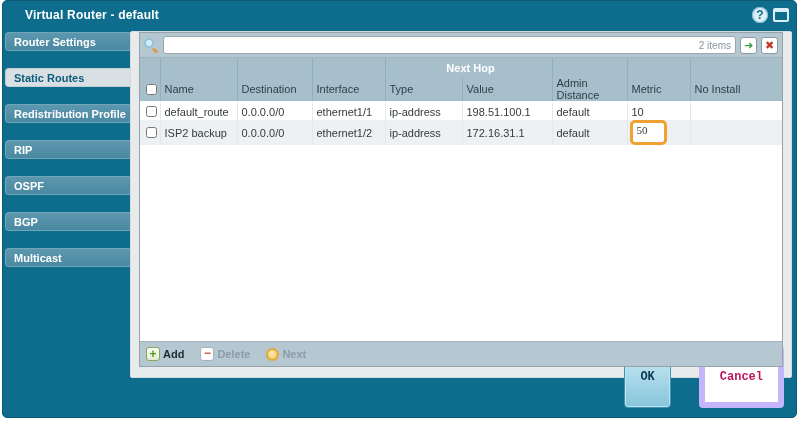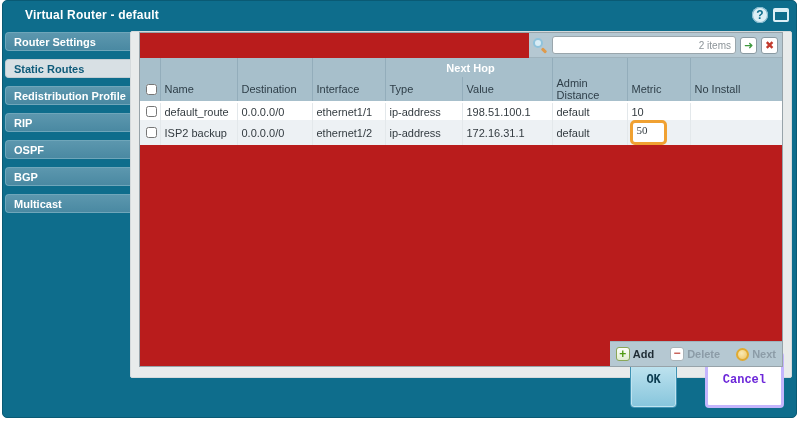--- a/index.html
+++ b/index.html
@@ -15,42 +15,42 @@
     font-size:12px; font-weight:bold; letter-spacing:.2px; }
   .help-icon { position:absolute; right:28px; top:6px; width:16px; height:16px;
     border-radius:50%; background:#DCEFF6; color:#0E6D8C; font-size:12px;
     font-weight:bold; text-align:center; line-height:16px; cursor:pointer;
     box-shadow:0 0 0 1px #7FB7CC inset; }
   .window-icon { position:absolute; right:7px; top:7px; width:16px; height:14px;
     border:2px solid #DCEFF6; border-top-width:4px; border-radius:2px; cursor:pointer; }
 
   
   .sidebar { position:absolute; left:2px; top:31px; width:126px; }
-  .side-item { height:19px; margin-bottom:8px; padding-left:8px;
+  .side-item { height:19px; margin-bottom:17px; padding-left:8px;
     display:flex; align-items:center; font-size:11px; font-weight:bold;
     color:#ffffff; background:linear-gradient(#5C97AE,#4A89A2);
     border:1px solid #6FA6BA; border-right:none;
     border-radius:4px 0 0 4px; cursor:pointer; }
   .side-item.active { background:#D8E0E4; color:#0F5B7A; border-color:#C2CDD3; }
 
   
   .content { position:absolute; left:127px; top:30px; width:662px; height:347px;
     background:#E8EBEB; border:1px solid #D5DADC; border-radius:2px;
     display:flex; flex-direction:column; }
 
   .tabs-row { padding:14px 0 0 8px; display:flex; gap:4px; }
   .tab { font-size:11px; font-weight:bold; padding:3px 12px 4px 12px;
     border:1px solid #87999F; border-bottom:none; border-radius:4px 4px 0 0;
     cursor:pointer; }
   .tab.active { background:#F4F6F6; color:#24333B; position:relative; z-index:2; }
   .tab.inactive { background:linear-gradient(#649BB1,#4F8CA4); color:#EAF4F8;
     border-color:#3F7D96; }
 
-  .panel { flex:1; margin:0 8px 10px 8px; background:#b91c1c;
-    border:1px solid #97A3A9; display:flex; flex-direction:column; z-index:1;align-items:flex-end; }
+  .panel { flex:1; margin:0 8px 10px 8px; background:#a21caf;
+    border:1px solid #97A3A9; display:flex; flex-direction:column; z-index:1; }
 
   
   .filter-bar { height:25px; background:#B5C8D2; border-bottom:1px solid #9FB3BD;
     display:flex; align-items:center; padding:0 4px; gap:4px; }
   .search-icon { position:relative; width:15px; height:15px; flex:0 0 auto; }
   .search-icon .lens { position:absolute; left:0; top:0; width:10px; height:10px;
     border:2px solid #8FC3DC; background:#D9ECF5; border-radius:50%; }
   .search-icon .handle { position:absolute; right:1px; bottom:1px; width:6px;
     height:3px; background:#DF9A4B; border-radius:1px; transform:rotate(45deg); }
   .filter-input-wrap { flex:1; height:18px; background:#ffffff;
@@ -102,21 +102,21 @@
     line-height:11px; text-align:center; }
   .ico-clone { width:13px; height:13px; border:2px solid #E0AA31; border-radius:50%;
     background:radial-gradient(circle at 40% 35%, #F9E9B4, #EFC45F); }
 
   
   .dialog-footer { position:absolute; right:12px; bottom:9px; display:flex; gap:28px; }
   .btn { font-size:12px; font-weight:bold; border-radius:4px; padding:18px 15px;
     cursor:pointer; font-family:Liberation Mono, monospace; }
   .btn-ok { background:linear-gradient(#D0ECF5,#86C5DC); border:1px solid #4093B4;
     color:#0B3B50; box-shadow:0 0 0 1px #BFE4F0 inset; }
-  .btn-cancel { background:#ffffff; border:3px solid #c4b5fd; color:#6d28d9; }
+  .btn-cancel { background:#ffffff; border:6px solid #c4b5fd; color:#be185d; }
 </style>
 </head>
 <body>
 
 <div class="dialog">
 
   <div class="titlebar">
     <span class="dialog-title">Virtual Router - default</span>
     <span class="help-icon">?</span>
     <span class="window-icon"></span>

